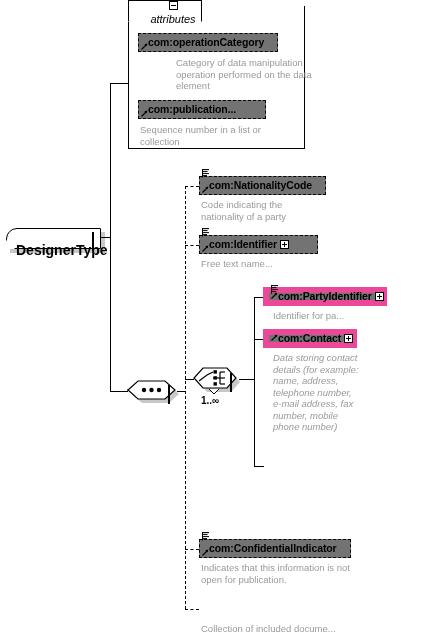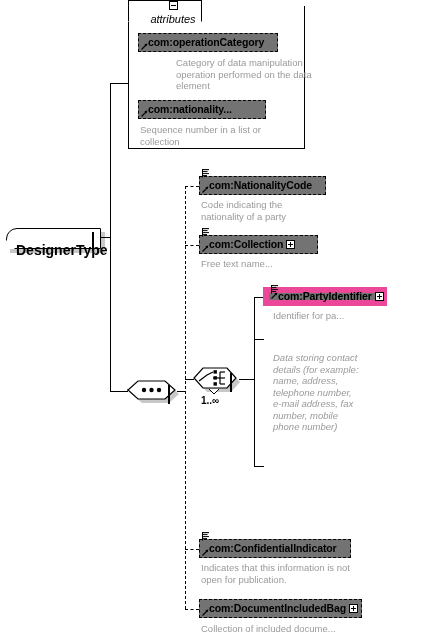--- a/index.html
+++ b/index.html
@@ -131,21 +131,21 @@
   </div>
   <div class="anno" style="left:140px;top:57px;width:150px;margin-left:36px;">Category of data manipulation operation performed on the data element</div>
 
   <div class="node dashed" style="left:138px;top:100px;width:128px;">
     <span class="shadow"></span>
       <span class="rshadow"></span>
     <svg class="arrow-ico" viewBox="0 0 7 7">
       <path d="M0.5 6.5 L5.5 1.5" stroke="#000" stroke-width="1.1" fill="none"></path>
       <path d="M6.3 0.6 L3.3 1.2 L5.7 3.3 Z" fill="#000"></path>
     </svg>
-    <span class="name">com:nationality...</span>
+    <span class="name">com:publication...</span>
   </div>
   <div class="anno" style="left:140px;top:124px;width:150px;">Sequence number in a list or collection</div>
 
   <div class="type-node">
     <div class="type-shadow"></div>
     <div class="type-body"></div>
     <div class="type-label">DesignerType</div>
   </div>
 
   <div style="position:absolute;left:92px;top:233px;">
@@ -213,21 +213,21 @@
       <path d="M1 0.6 H7" stroke="#000" stroke-width="1.1"></path>
       <path d="M1 2.6 H5.5" stroke="#000" stroke-width="1"></path>
       <path d="M1 4.6 H7" stroke="#000" stroke-width="1"></path>
       <path d="M1 6.6 H5" stroke="#000" stroke-width="1"></path>
       <path d="M0.5 0 V8.6" stroke="#000" stroke-width="1"></path>
     </svg>
     <svg class="arrow-ico" viewBox="0 0 7 7">
       <path d="M0.5 6.5 L5.5 1.5" stroke="#000" stroke-width="1.1" fill="none"></path>
       <path d="M6.3 0.6 L3.3 1.2 L5.7 3.3 Z" fill="#000"></path>
     </svg>
-    <span class="name">com:Collection</span>
+    <span class="name">com:Identifier</span>
     <span class="pm-wrap">
       <span class="pm-box plus"></span>
     </span>
   </div>
   <div class="anno" style="left:201px;top:258px;width:150px;">Free text name...</div>
 
   <div class="comp" style="left:193px;top:365px;width:48px;height:28px;">
     <svg width="54" height="36" viewBox="0 0 54 36">
       <polygon points="10,3 34,3 43,13 34,23 10,23 1,13" fill="#c8c8c8" stroke="none" transform="translate(4,4)"></polygon>
       <polygon points="10,3 34,3 43,13 34,23 10,23 1,13" fill="#fff" stroke="#000" stroke-width="1.2"></polygon>
@@ -268,20 +268,32 @@
       <path d="M0.5 6.5 L5.5 1.5" stroke="#000" stroke-width="1.1" fill="none"></path>
       <path d="M6.3 0.6 L3.3 1.2 L5.7 3.3 Z" fill="#000"></path>
     </svg>
     <span class="name">com:PartyIdentifier</span>
     <span class="pm-wrap">
       <span class="pm-box plus"></span>
     </span>
   </div>
   <div class="anno" style="left:273px;top:310px;width:140px;">Identifier for pa...</div>
 
+  <div class="node solid" style="left:263px;top:329px;width:94px;">
+    <span class="shadow"></span>
+      <span class="rshadow"></span>
+    <svg class="arrow-ico" viewBox="0 0 7 7">
+      <path d="M0.5 6.5 L5.5 1.5" stroke="#000" stroke-width="1.1" fill="none"></path>
+      <path d="M6.3 0.6 L3.3 1.2 L5.7 3.3 Z" fill="#000"></path>
+    </svg>
+    <span class="name noicon">com:Contact</span>
+    <span class="pm-wrap">
+      <span class="pm-box plus"></span>
+    </span>
+  </div>
   <div class="anno" style="left:273px;top:352px;width:130px;font-style:italic;">Data storing contact
 details (for example:
 name, address,
 telephone number,
 e-mail address, fax
 number, mobile
 phone number)</div>
 
 
   <div class="node dashed" style="left:199px;top:539px;width:152px;">
@@ -296,27 +308,15 @@
     </svg>
     <svg class="arrow-ico" viewBox="0 0 7 7">
       <path d="M0.5 6.5 L5.5 1.5" stroke="#000" stroke-width="1.1" fill="none"></path>
       <path d="M6.3 0.6 L3.3 1.2 L5.7 3.3 Z" fill="#000"></path>
     </svg>
     <span class="name">com:ConfidentialIndicator</span>
   </div>
   <div class="anno" style="left:201px;top:562px;width:160px;">Indicates that this information is not
 open for publication.</div>
 
-  <div class="node dashed" style="left:199px;top:599px;width:163px;">
-    <span class="shadow"></span>
-      <span class="rshadow"></span>
-    <svg class="arrow-ico" viewBox="0 0 7 7">
-      <path d="M0.5 6.5 L5.5 1.5" stroke="#000" stroke-width="1.1" fill="none"></path>
-      <path d="M6.3 0.6 L3.3 1.2 L5.7 3.3 Z" fill="#000"></path>
-    </svg>
-    <span class="name noicon">com:DocumentIncludedBag</span>
-    <span class="pm-wrap">
-      <span class="pm-box plus"></span>
-    </span>
-  </div>
   <div class="anno" style="left:201px;top:623px;width:170px;">Collection of included docume...</div>
 
 </div>
 
 </body></html>

